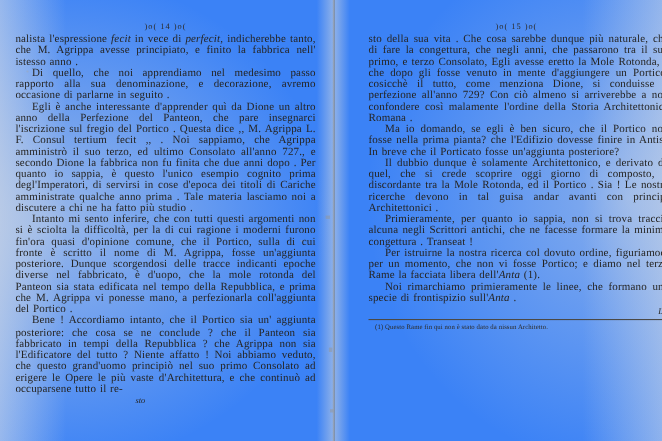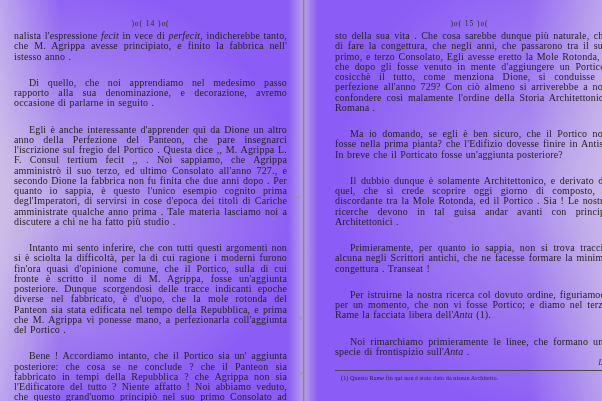--- a/index.html
+++ b/index.html
@@ -12,21 +12,21 @@
     width: 602px;
     height: 401px;
     overflow: hidden;
     font-family: "Liberation Serif", "DejaVu Serif", serif;
   }
 
   #spread {
     position: relative;
     width: 602px;
     height: 401px;
-    background: #8b5cf6;
+    background: #3b82f6;
     overflow: hidden;
   }
 
   
   .paper-tone {
     position: absolute;
     inset: 0;
     background:
       radial-gradient(ellipse 60% 80% at 8% 50%, rgba(228,226,222,0.55) 0%, rgba(255,255,255,0) 70%),
       radial-gradient(ellipse 55% 85% at 95% 45%, rgba(230,228,224,0.45) 0%, rgba(255,255,255,0) 72%),
@@ -96,21 +96,20 @@
   .page-right .body-text {
     margin: 0 12px 0 16px;
   }
 
   .body-text p {
     margin: 0;
     text-indent: 0;
   }
   .body-text p.indent {
     text-indent: 15px;
-    margin-top: 16px;
   }
 
   .it { font-style: italic; }
 
   .catchword {
     text-align: right;
     font-size: 7.5px;
     color: #252422;
     margin: 1px 14px 0 0;
     font-style: italic;

